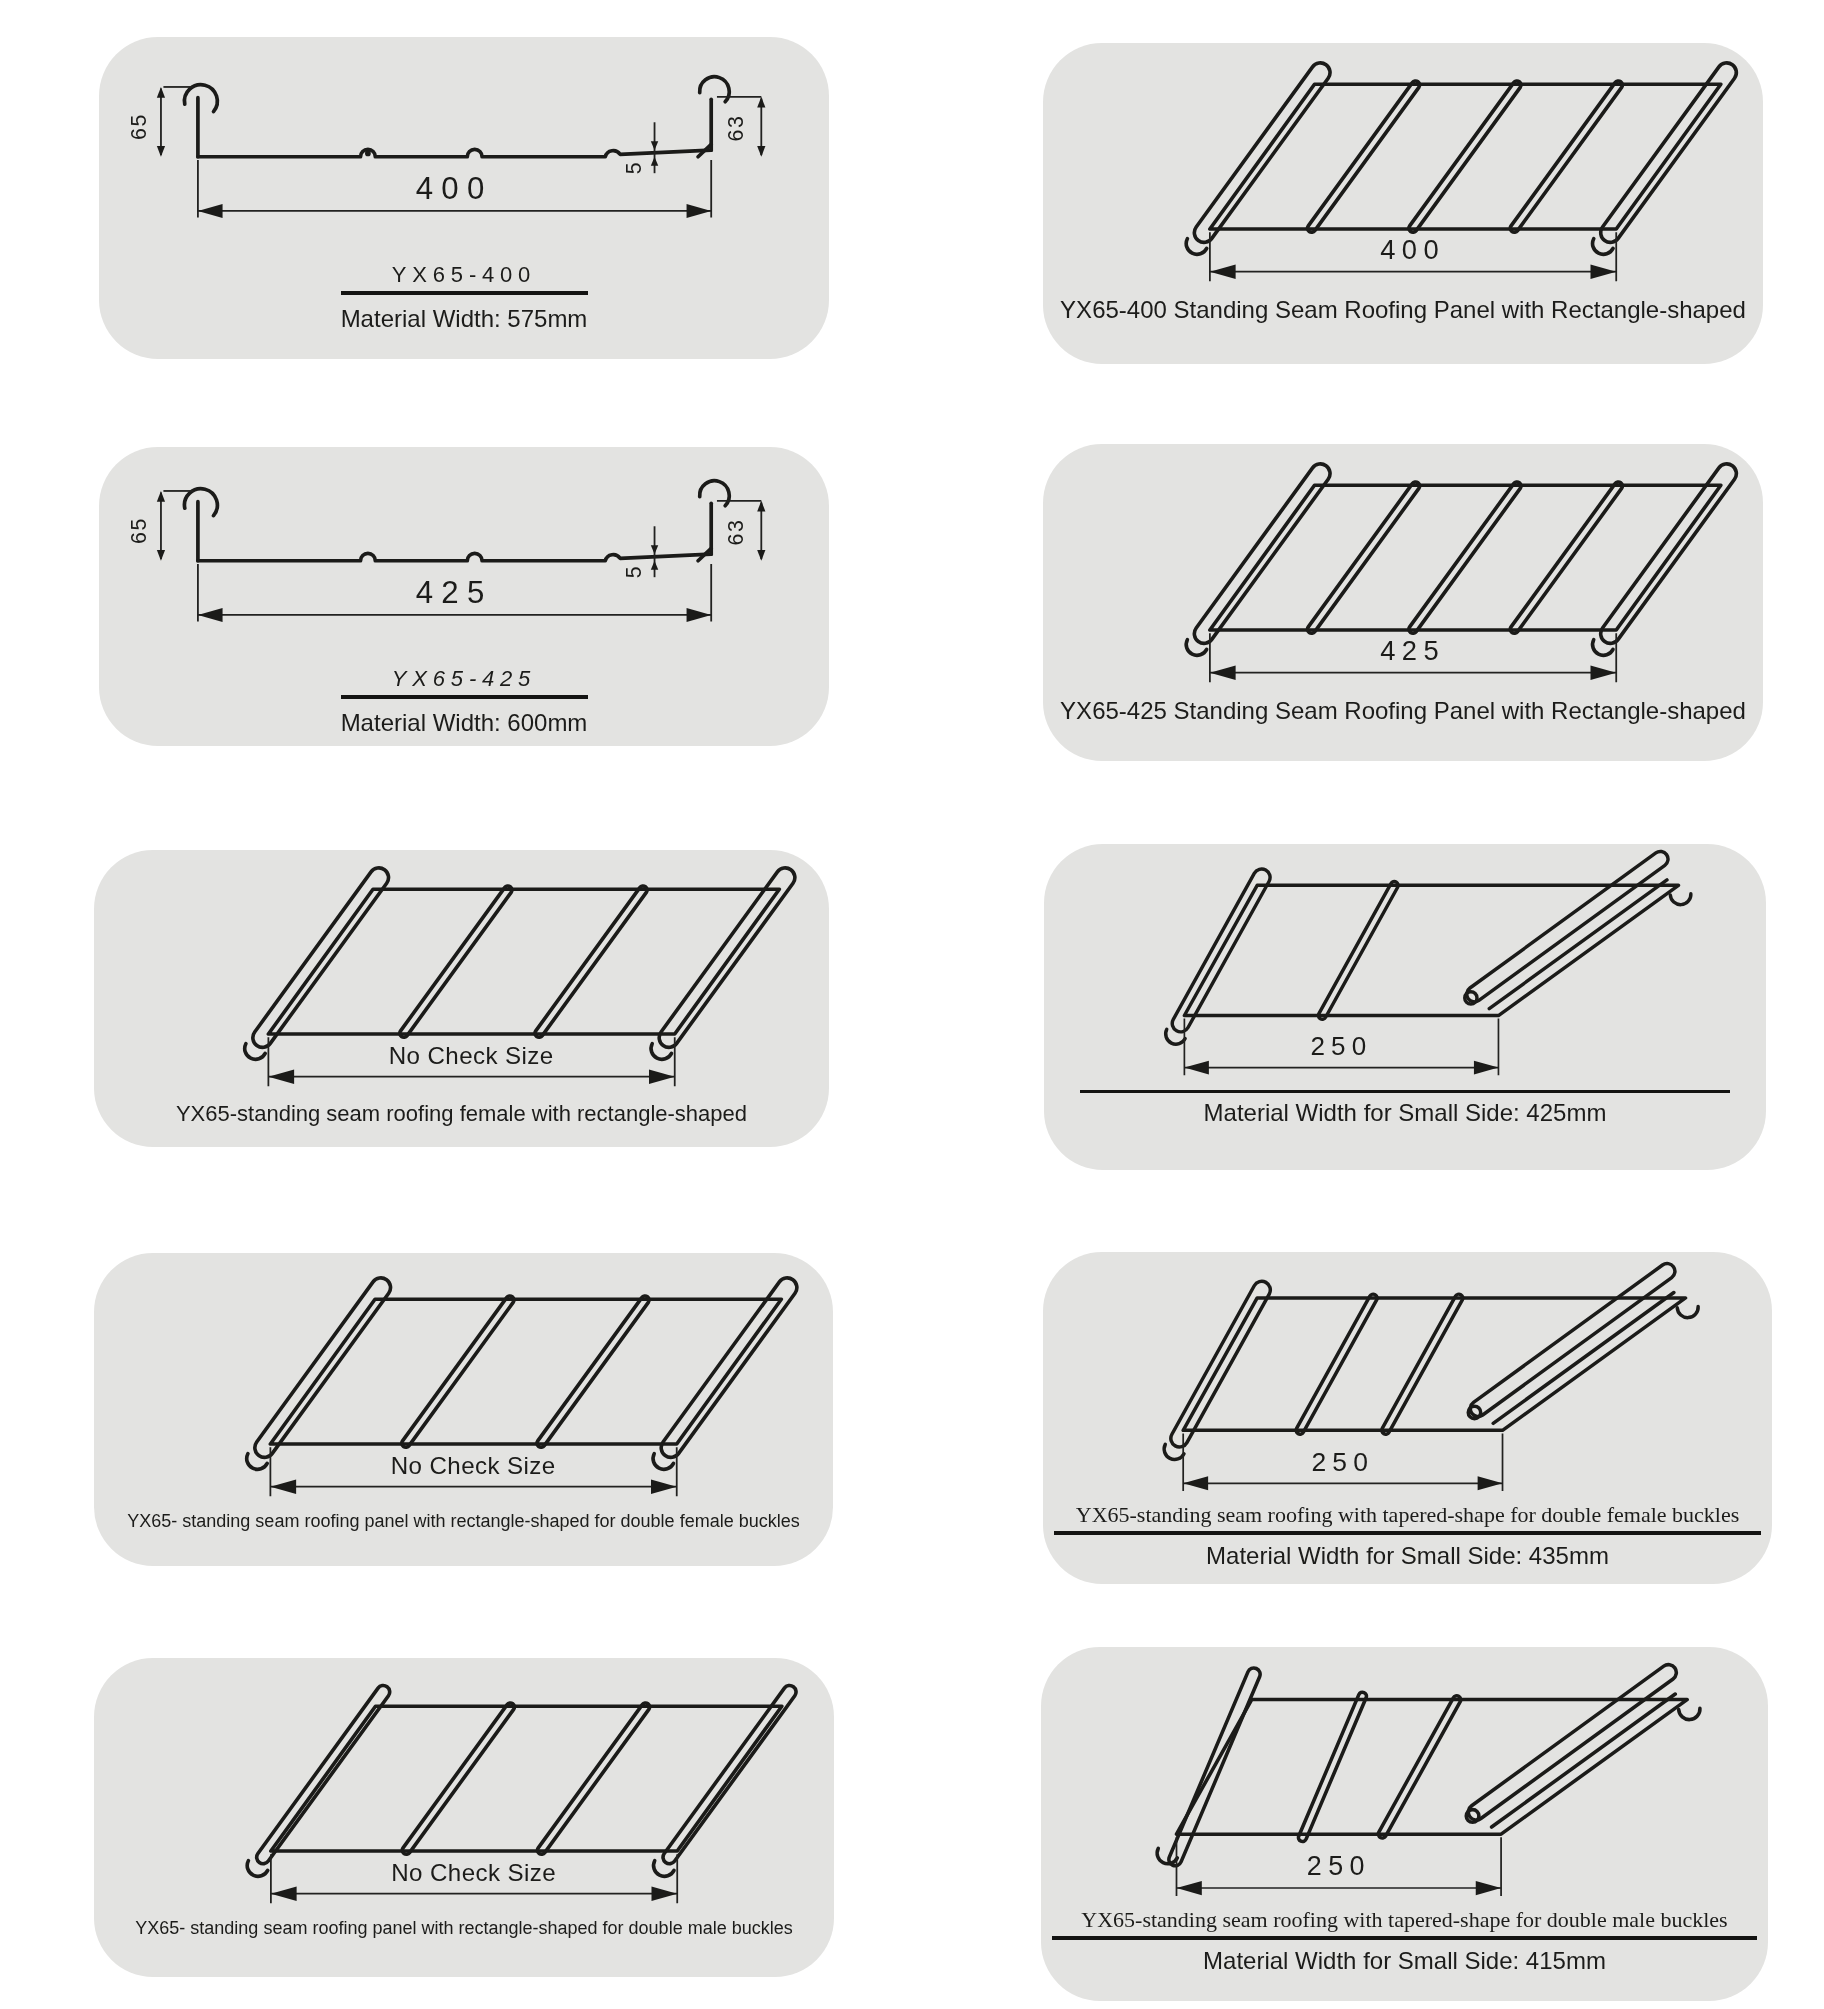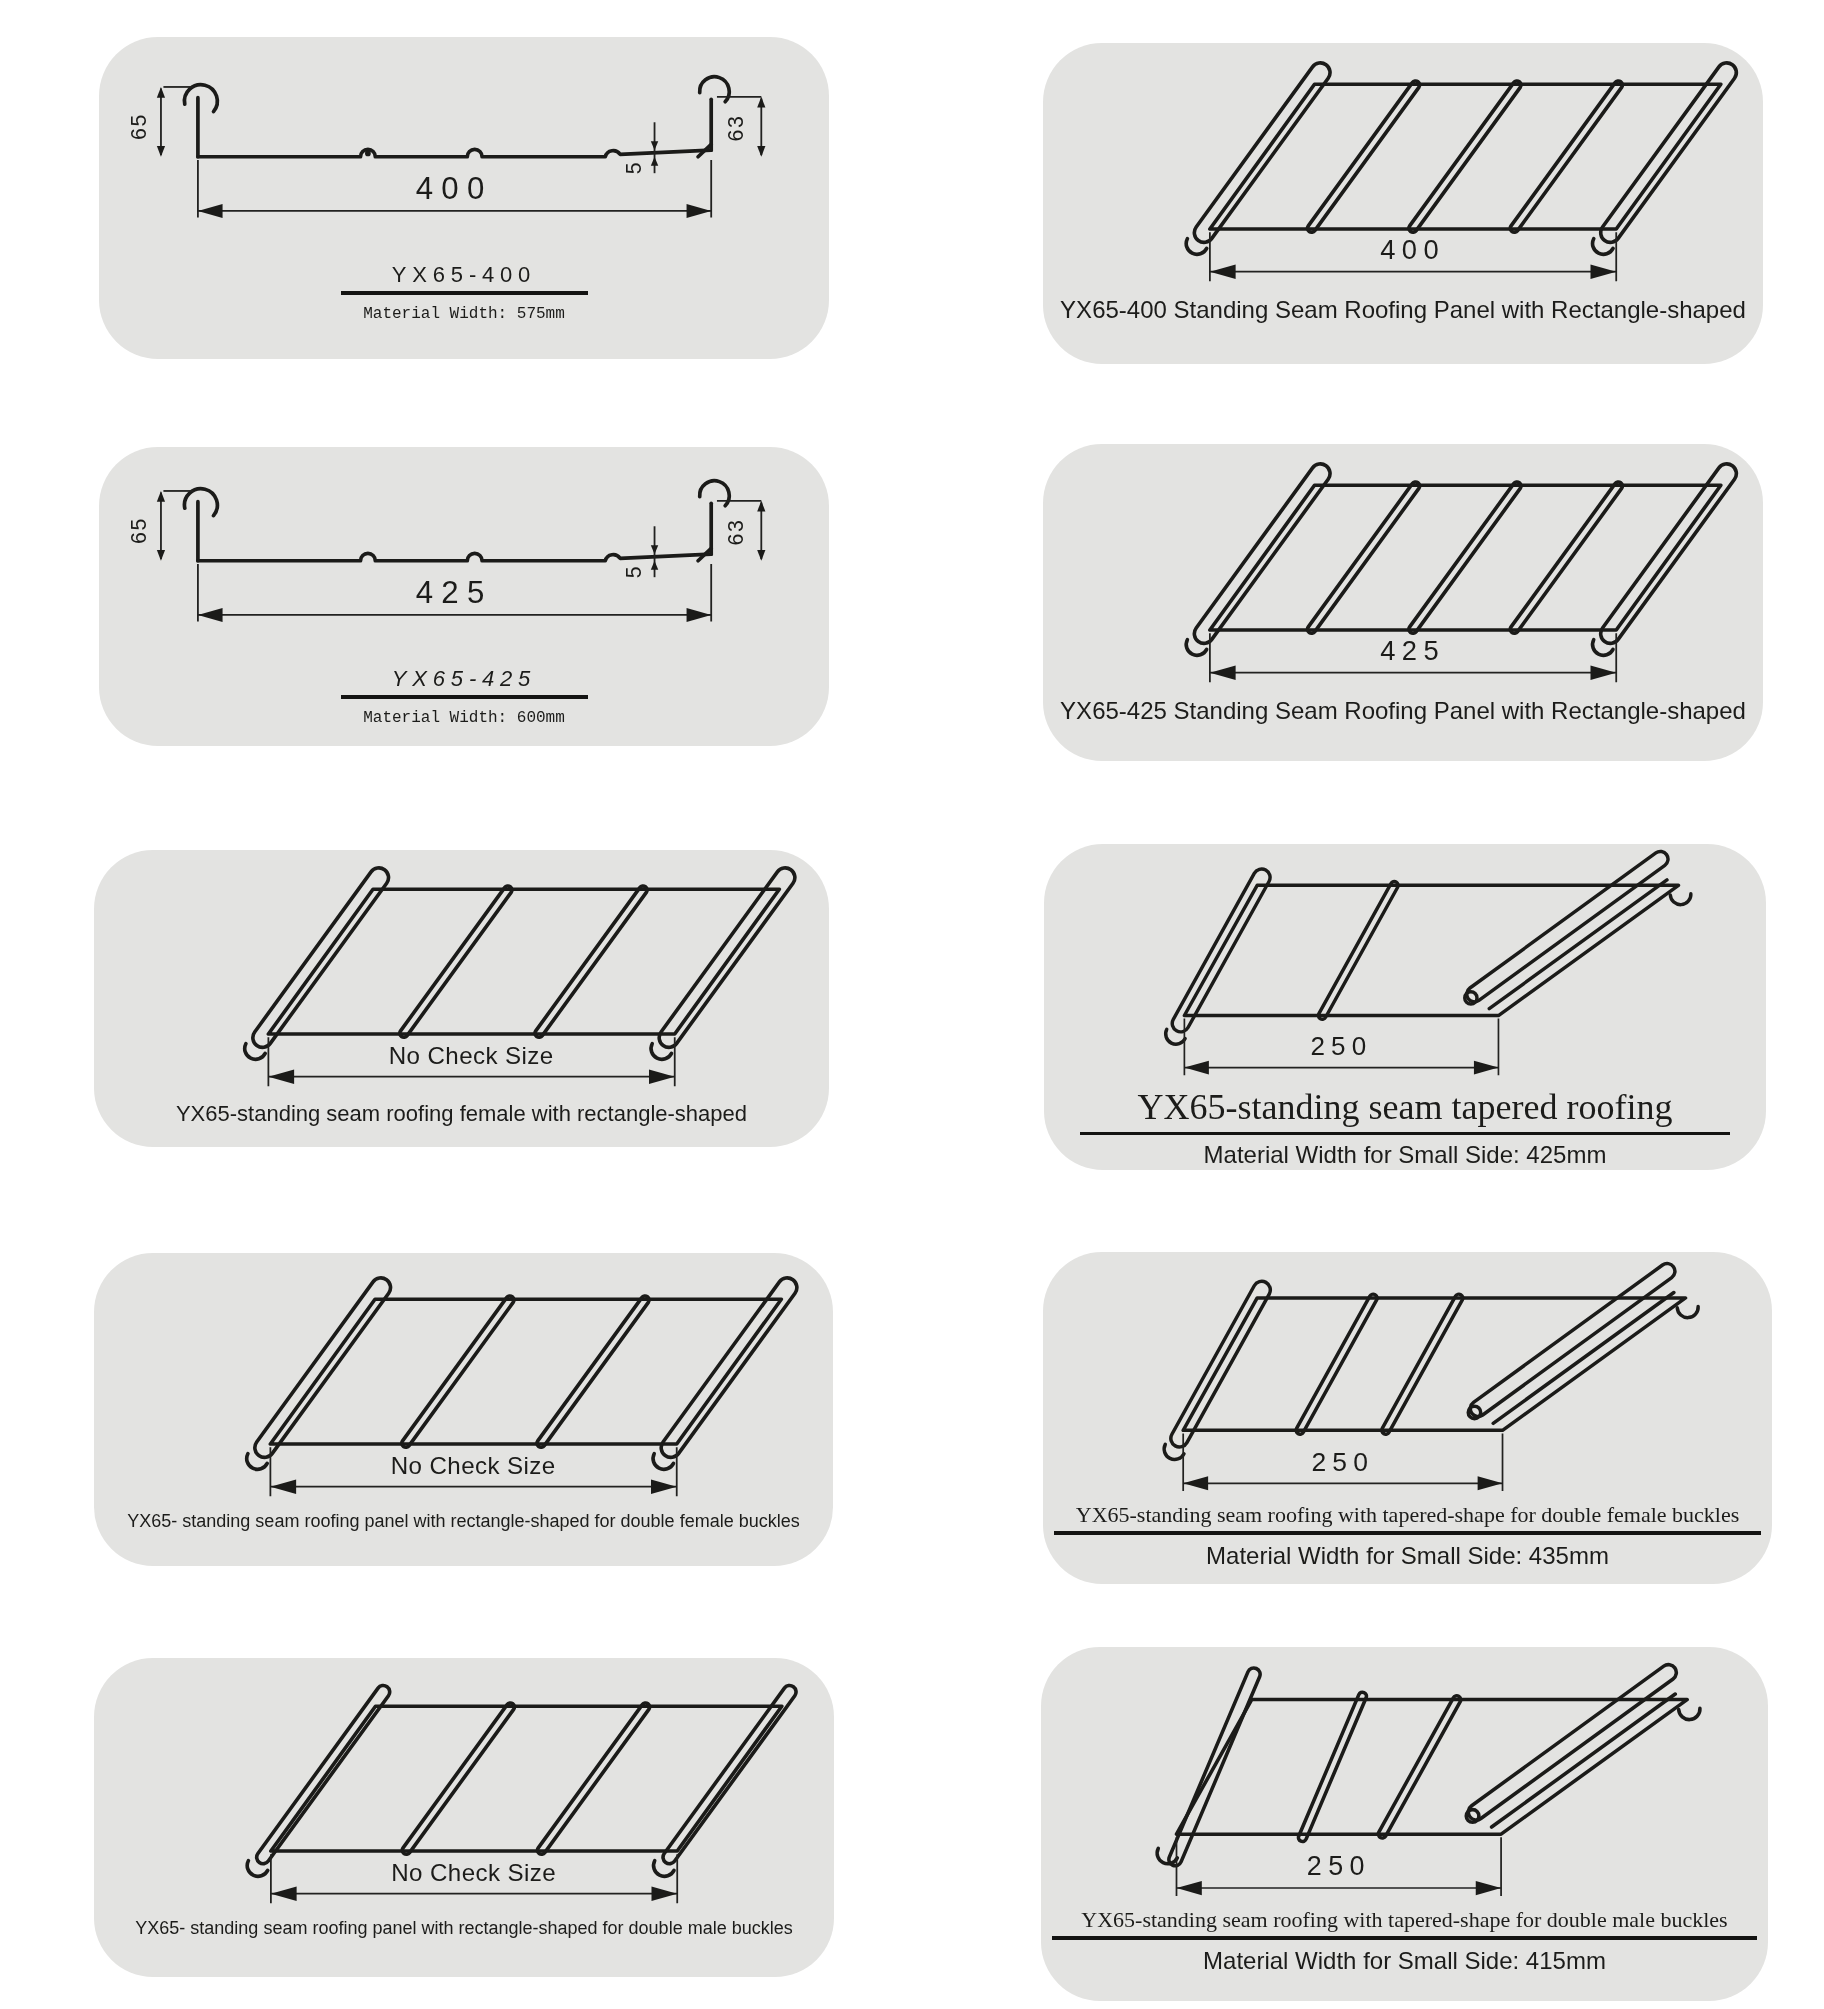--- a/index.html
+++ b/index.html
@@ -16,21 +16,21 @@
   .dim{fill:none;stroke:#222220;stroke-width:2.2;stroke-linecap:butt;}
   .dot{fill:#1b1b19;stroke:none;}
   text{fill:#1c1c1a;text-anchor:middle;}
   .t-vert{font-size:26px;letter-spacing:2px;}
   .t-big{font-size:38px;letter-spacing:10px;}
   .t-num{font-size:34px;letter-spacing:8px;}
   .t-word{font-size:30px;letter-spacing:0.5px;}
   .model{font-size:22px;letter-spacing:5.8px;margin-top:19px;}
   .model.italic{font-style:italic;}
   .model-rule{width:247px;height:4.1px;background:#141412;margin:3.3px auto 10px;}
-  .material{font-size:16px;font-family:Liberation Mono, monospace;}
+  .material{font-size:24px;}
   .caption{font-size:22px;margin-top:5px;white-space:nowrap;}
   .caption.md{font-size:24px;}
   .caption.sm{font-size:18px;}
   .tap-title{font-family:"Liberation Serif", serif;text-align:center;white-space:nowrap;}
   .tap-title.lg{font-size:36px;}
   .tap-title.sm{font-size:22px;}
   .tap-rule{height:3.3px;background:#141412;width:90%;margin:3.3px auto 6.6px;}
   .tap-rule.wide{height:4.1px;width:97%;}
   .tap-sub{font-size:24px;text-align:right;}
 </style>
@@ -265,21 +265,20 @@
     <g class="dim">
       <path d="M150,224 V298 M560,224 V298"></path>
         <path d="M150,288 H560"></path>
     </g>
     <g class="dot">
       <path d="M150,288 l32,-9 v18 z"></path>
         <path d="M560,288 l-32,-9 v18 z"></path>
     </g>
     <text class="t-num" x="355" y="272">250</text>
   </svg>
-  <div class="tap-title lg">YX65-standing seam tapered roofing</div>
   <div class="tap-rule"></div>
   <div class="tap-sub">Material Width for Small Side: 425mm</div>
 </section>
 
 <section class="card" style="left:1043px;top:1252px;width:729px;height:332px;padding-top:6.6px">
   <svg class="draw" viewBox="0 0 876 312" style="height:243px">
     <g class="ink">
       <path d="M150,220 H560 L795,50 H245 Z"></path>
       <use href="#barT" transform="translate(198,135) rotate(-61)"></use>
       <use href="#barT2" transform="translate(650,104) rotate(-36)"></use>

